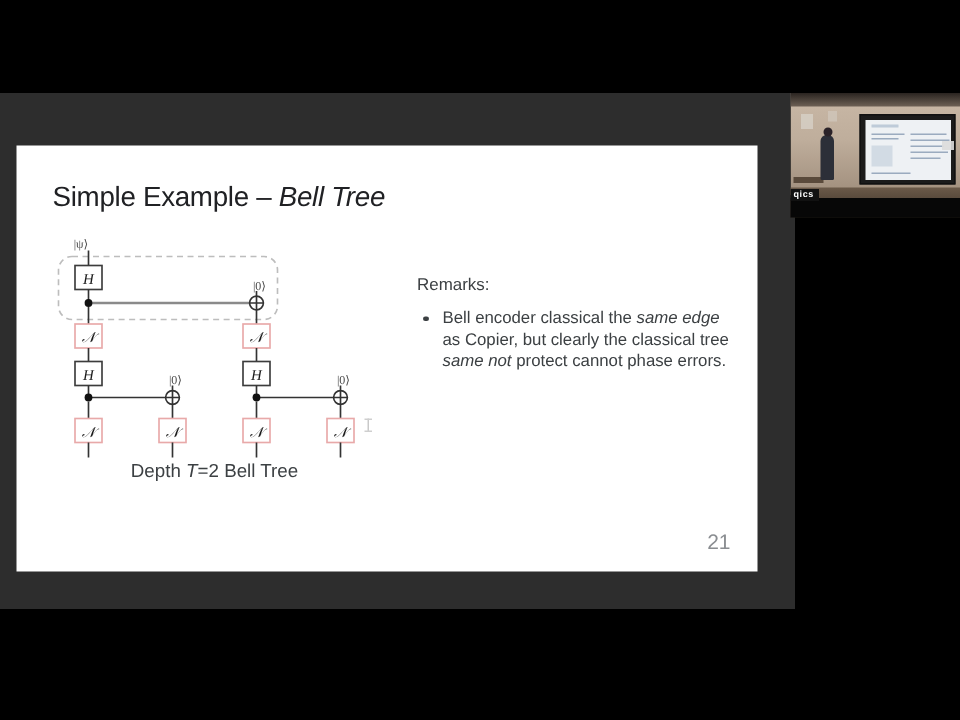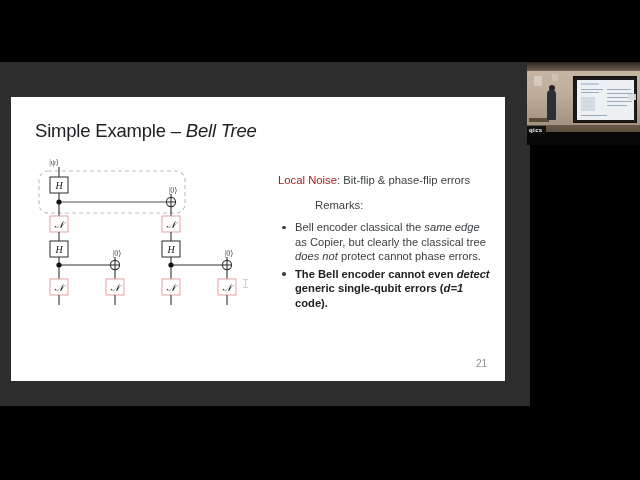--- a/index.html
+++ b/index.html
@@ -69,21 +69,20 @@
     color: #3c4043;
     white-space: nowrap;
   }
   .lbl-encoder { color: #6f9fd8; }
   .lbl-noise   { color: #a32020; }
 
   .remarks {
     margin-top: 11px;
     font-size: 11.3px;
     color: #3c4043;
-    margin-left: 37px;
   }
 
   ul.bullets {
     margin: 9px 0 0 0;
     padding: 0;
     list-style: none;
   }
   ul.bullets > li {
     position: relative;
     padding-left: 17px;
@@ -99,21 +98,21 @@
     width: 3.6px; height: 3.6px;
     border-radius: 50%;
     background: #3c4043;
   }
   ul.bullets > li.bold { font-weight: bold; color: #202124; }
   .ital { font-style: italic; }
 
   .pagenum {
     position: absolute;
     right: 18px; bottom: 12px;
-    font-size: 10px;
+    font-size: 14px;
     color: #8a8d91;
   }
 
   
   .caret {
     position: absolute;
     left: 234px; top: 182px;
     width: 1px; height: 9px;
     background: #c9c9c9;
   }
@@ -292,34 +291,33 @@
         <rect class="nbox" x="131" y="124" width="18" height="16"></rect>
         <text class="nlab" x="140" y="136" text-anchor="middle">𝒩</text>
         <line class="wire" x1="140" y1="140" x2="140" y2="150"></line>
 
         <line class="wire" x1="196" y1="114.6" x2="196" y2="124"></line>
         <rect class="nbox" x="187" y="124" width="18" height="16"></rect>
         <text class="nlab" x="196" y="136" text-anchor="middle">𝒩</text>
         <line class="wire" x1="196" y1="140" x2="196" y2="150"></line>
       </svg>
 
+      <div class="caption"><span>Depth </span><span class="ital">T</span><span>=2 Bell Tree</span></div>
     </div>
 
     <div class="caret"></div>
 
     <div class="rtext">
 
 
-      <div class="line-noise"><span class="lbl-noise">Local Noise</span><span>: </span><span>Bit-flip &amp; phase-flip errors</span></div>
 
       <div class="remarks">Remarks:</div>
 
       <ul class="bullets">
-          <li><span>Bell encoder classical the </span><span class="ital">same edge</span><span> as Copier, but clearly the classical tree </span><span class="ital">does not</span><span> protect cannot phase errors.</span></li>
-          <li class="bold"><span>The Bell encoder cannot even </span><span class="ital">detect</span><span> generic single-qubit errors (</span><span class="ital">d=1</span><span> code).</span></li>
+          <li><span>Bell encoder classical the </span><span class="ital">same edge</span><span> as Copier, but clearly the classical tree </span><span class="ital">same not</span><span> protect cannot phase errors.</span></li>
         </ul>
     </div>
 
     <div class="pagenum">21</div>
   </div>
 
   <div class="webcam">
     <div class="wc-wall"></div>
     <div class="wc-ceiling"></div>
     <div class="wc-poster"></div>

